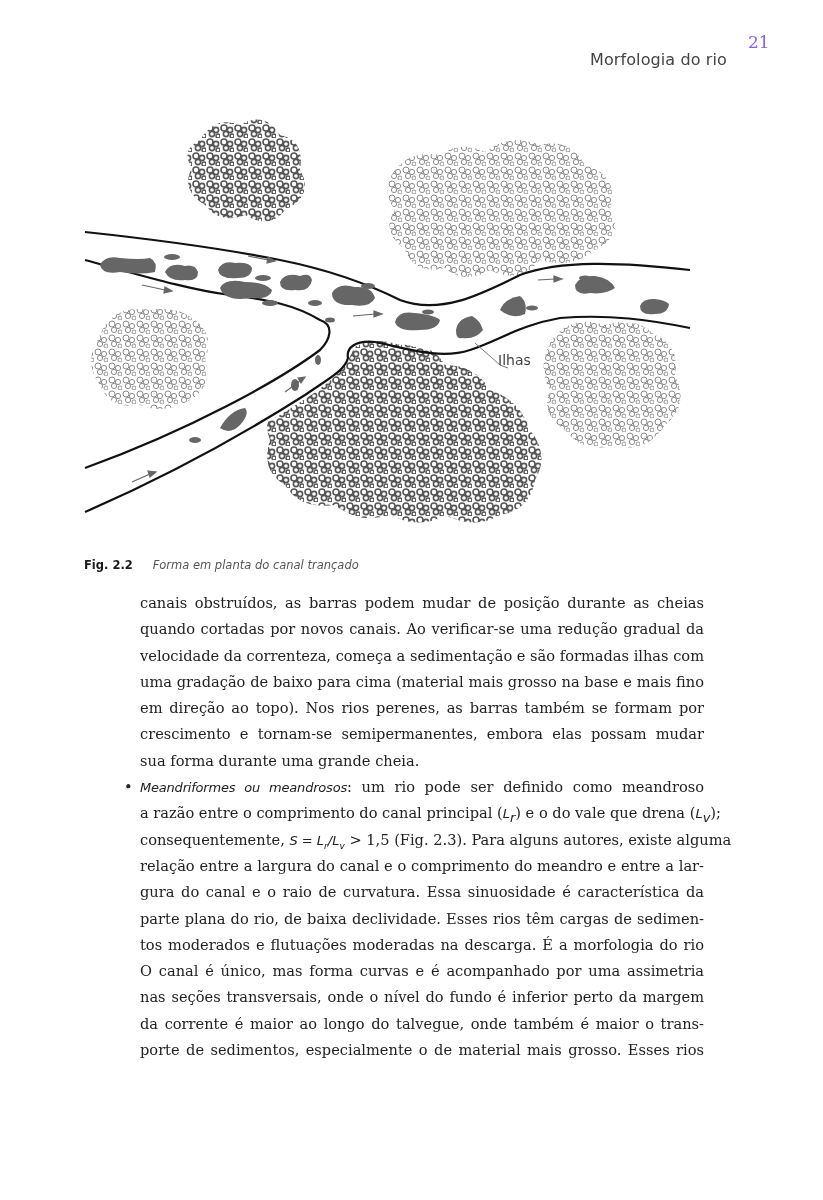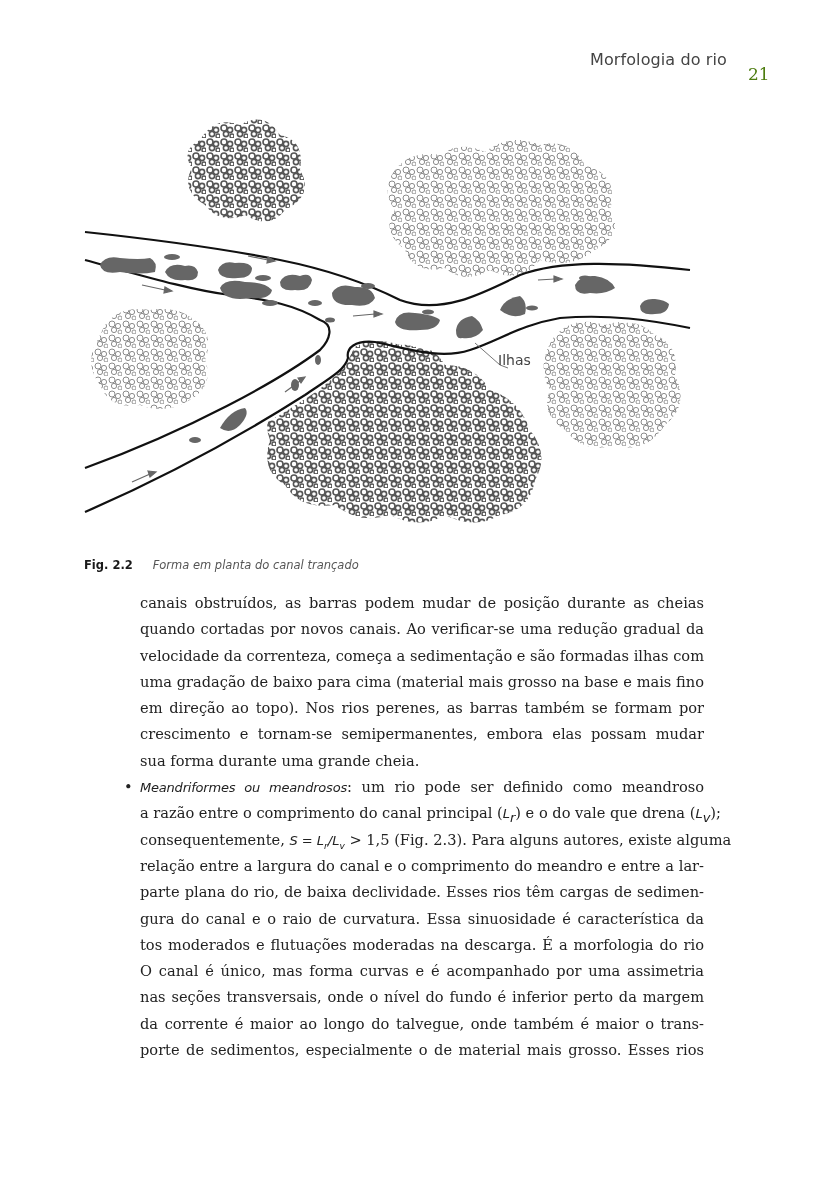--- a/index.html
+++ b/index.html
@@ -3,22 +3,22 @@
 <meta charset="utf-8">
 <style>
   html, body { margin: 0; padding: 0; background: #ffffff; }
   body { width: 823px; height: 1200px; position: relative; overflow: hidden; }
   .running-head {
     position: absolute; top: 50px; left: 590px;
     font-family: "DejaVu Sans", sans-serif; font-size: 16px; color: #444;
     letter-spacing: 0.1px;
   }
   .page-number {
-    position: absolute; top: 64px; left: 748px;
-    font-family: "DejaVu Serif", serif; font-size: 17px; color: #4d7c0f;
+    position: absolute; top: 32px; left: 748px;
+    font-family: "DejaVu Serif", serif; font-size: 17px; color: #8b5cf6;
   }
   .figure { position: absolute; top: 110px; left: 80px; width: 620px; height: 435px; }
   .figure svg { width: 620px; height: 435px; display: block; }
   .caption {
     position: absolute; top: 558px; left: 84px;
     font-family: "DejaVu Sans", sans-serif; font-size: 11.5px; color: #222;
   }
   .caption .fig-label { font-weight: bold; color: #1a1a1a; display: inline-block; width: 65px; }
   .caption .fig-title { font-style: italic; color: #555; text-align: center; }
   .body-text {
@@ -158,21 +158,21 @@
     <span class="line">crescimento e tornam-se semipermanentes, embora elas possam mudar</span>
     <span class="line last">sua forma durante uma grande cheia.</span>
   </div>
 
   <div class="bullet-item">
     <span class="bullet">•</span>
     <span class="line"><span class="term">Meandriformes ou meandrosos</span><span>: um rio pode ser definido como meandroso</span></span>
     <span class="line"><span>a razão entre o comprimento do canal principal (</span><span class="sym">L</span><sub class="sym">r</sub><span>) e o do vale que drena (</span><span class="sym">L</span><sub class="sym">v</sub><span>);</span></span>
     <span class="line"><span>consequentemente, </span><span class="sym"><span>S</span><span> = </span><span>L</span><sub>r</sub><span>/</span><span>L</span><sub>v</sub></span><span> &gt; 1,5 (Fig. 2.3). Para alguns autores, existe alguma</span></span>
     <span class="line">relação entre a largura do canal e o comprimento do meandro e entre a lar-</span>
+    <span class="line">gura do canal e o raio de curvatura. Essa sinuosidade é característica da</span>
     <span class="line">parte plana do rio, de baixa declividade. Esses rios têm cargas de sedimen-</span>
-    <span class="line">gura do canal e o raio de curvatura. Essa sinuosidade é característica da</span>
     <span class="line">tos moderados e flutuações moderadas na descarga. É a morfologia do rio</span>
     <span class="line">O canal é único, mas forma curvas e é acompanhado por uma assimetria</span>
     <span class="line">nas seções transversais, onde o nível do fundo é inferior perto da margem</span>
     <span class="line">da corrente é maior ao longo do talvegue, onde também é maior o trans-</span>
     <span class="line">porte de sedimentos, especialmente o de material mais grosso. Esses rios</span>
   </div>
 </div>
 
 </body></html>

